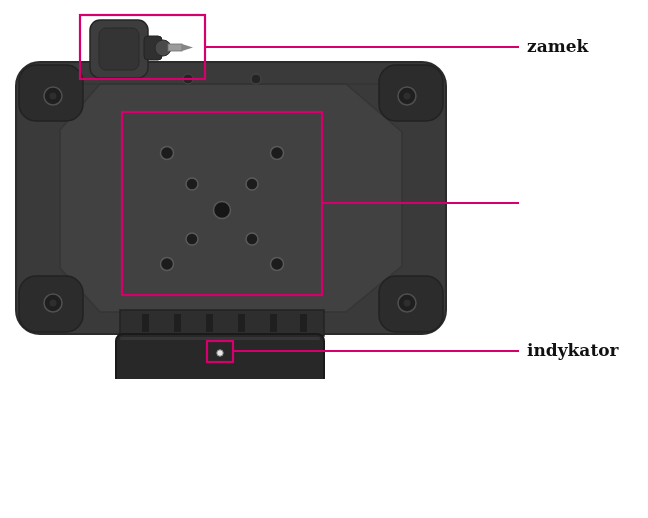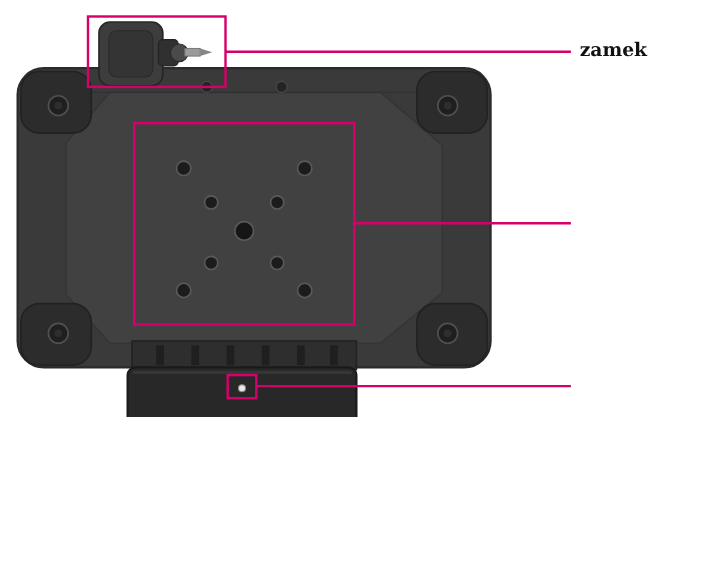--- a/index.html
+++ b/index.html
@@ -135,14 +135,15 @@
       <line x1="322" y1="203" x2="519" y2="203" stroke="#d6006c" stroke-width="2.2"></line>
 
       <rect x="207" y="341" width="26" height="21" stroke="#d6006c" stroke-width="2.2"></rect>
       <line x1="233" y1="351" x2="519" y2="351" stroke="#d6006c" stroke-width="2.2"></line>
     </g>
   </svg>
 
   <div class="callout-label label-lock">zamek</div>
 
 
+  <div class="callout-label label-indicator">indykator</div>
 
 </div>
 
 </body></html>

